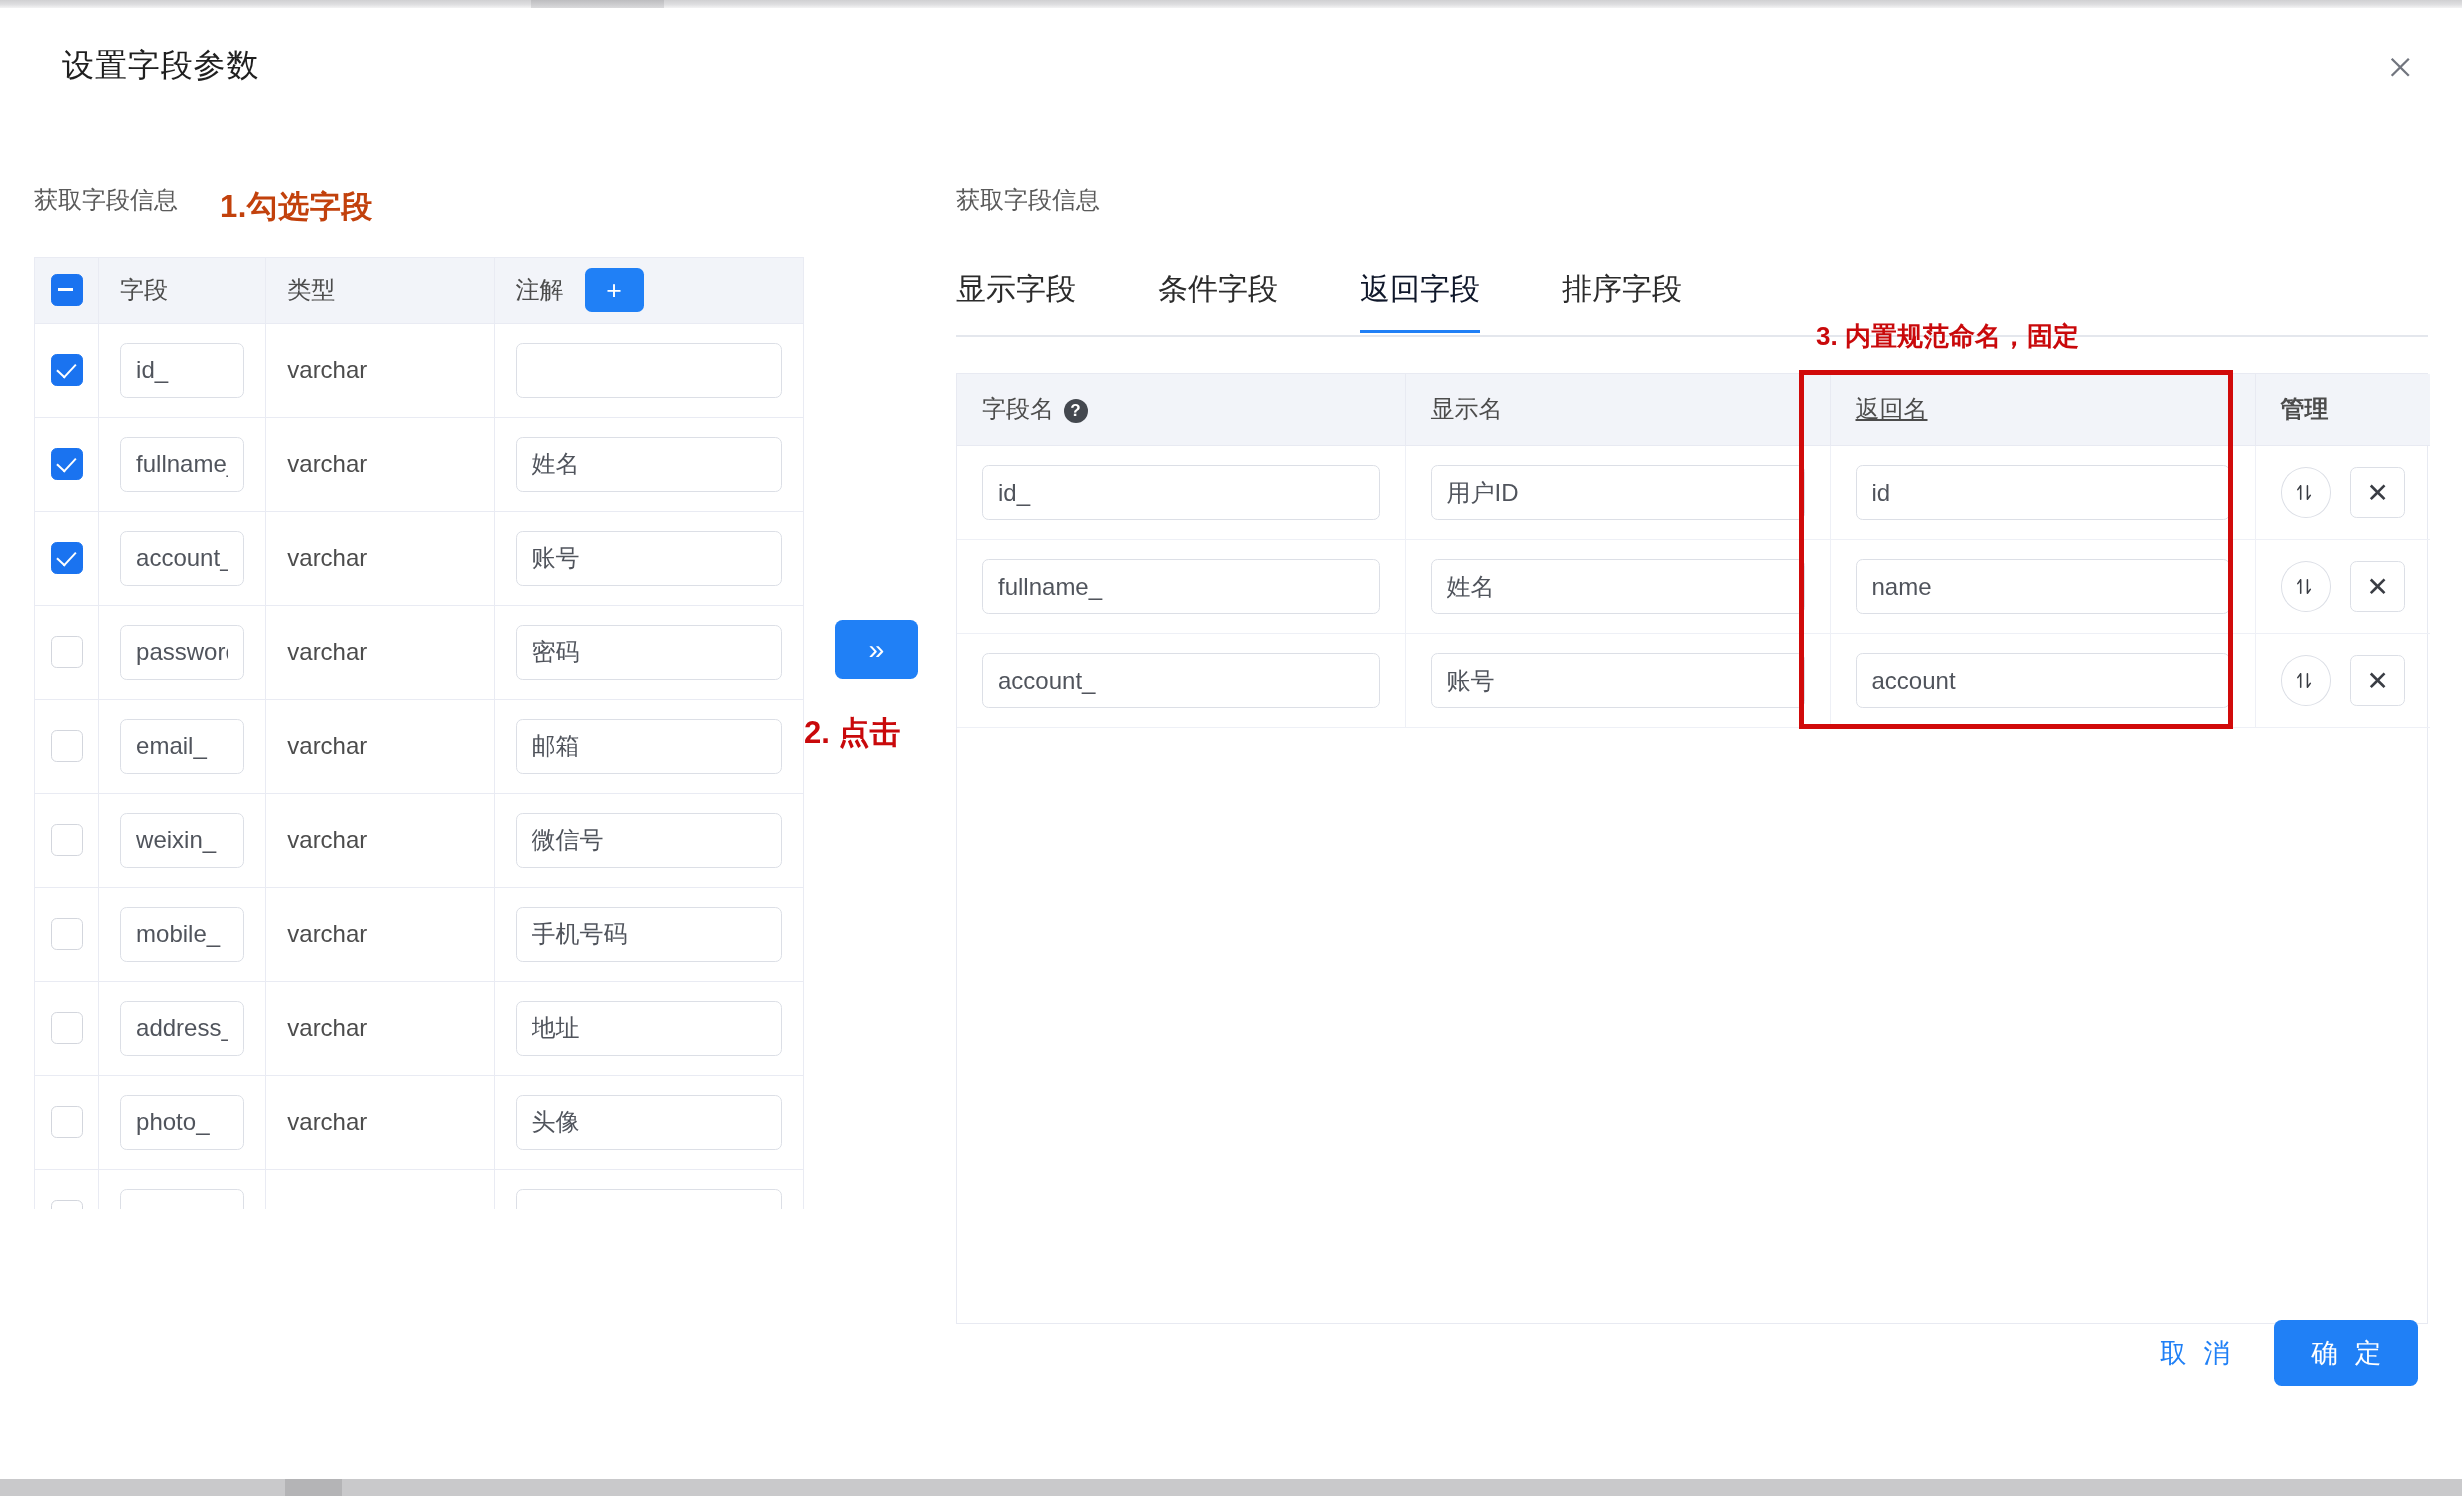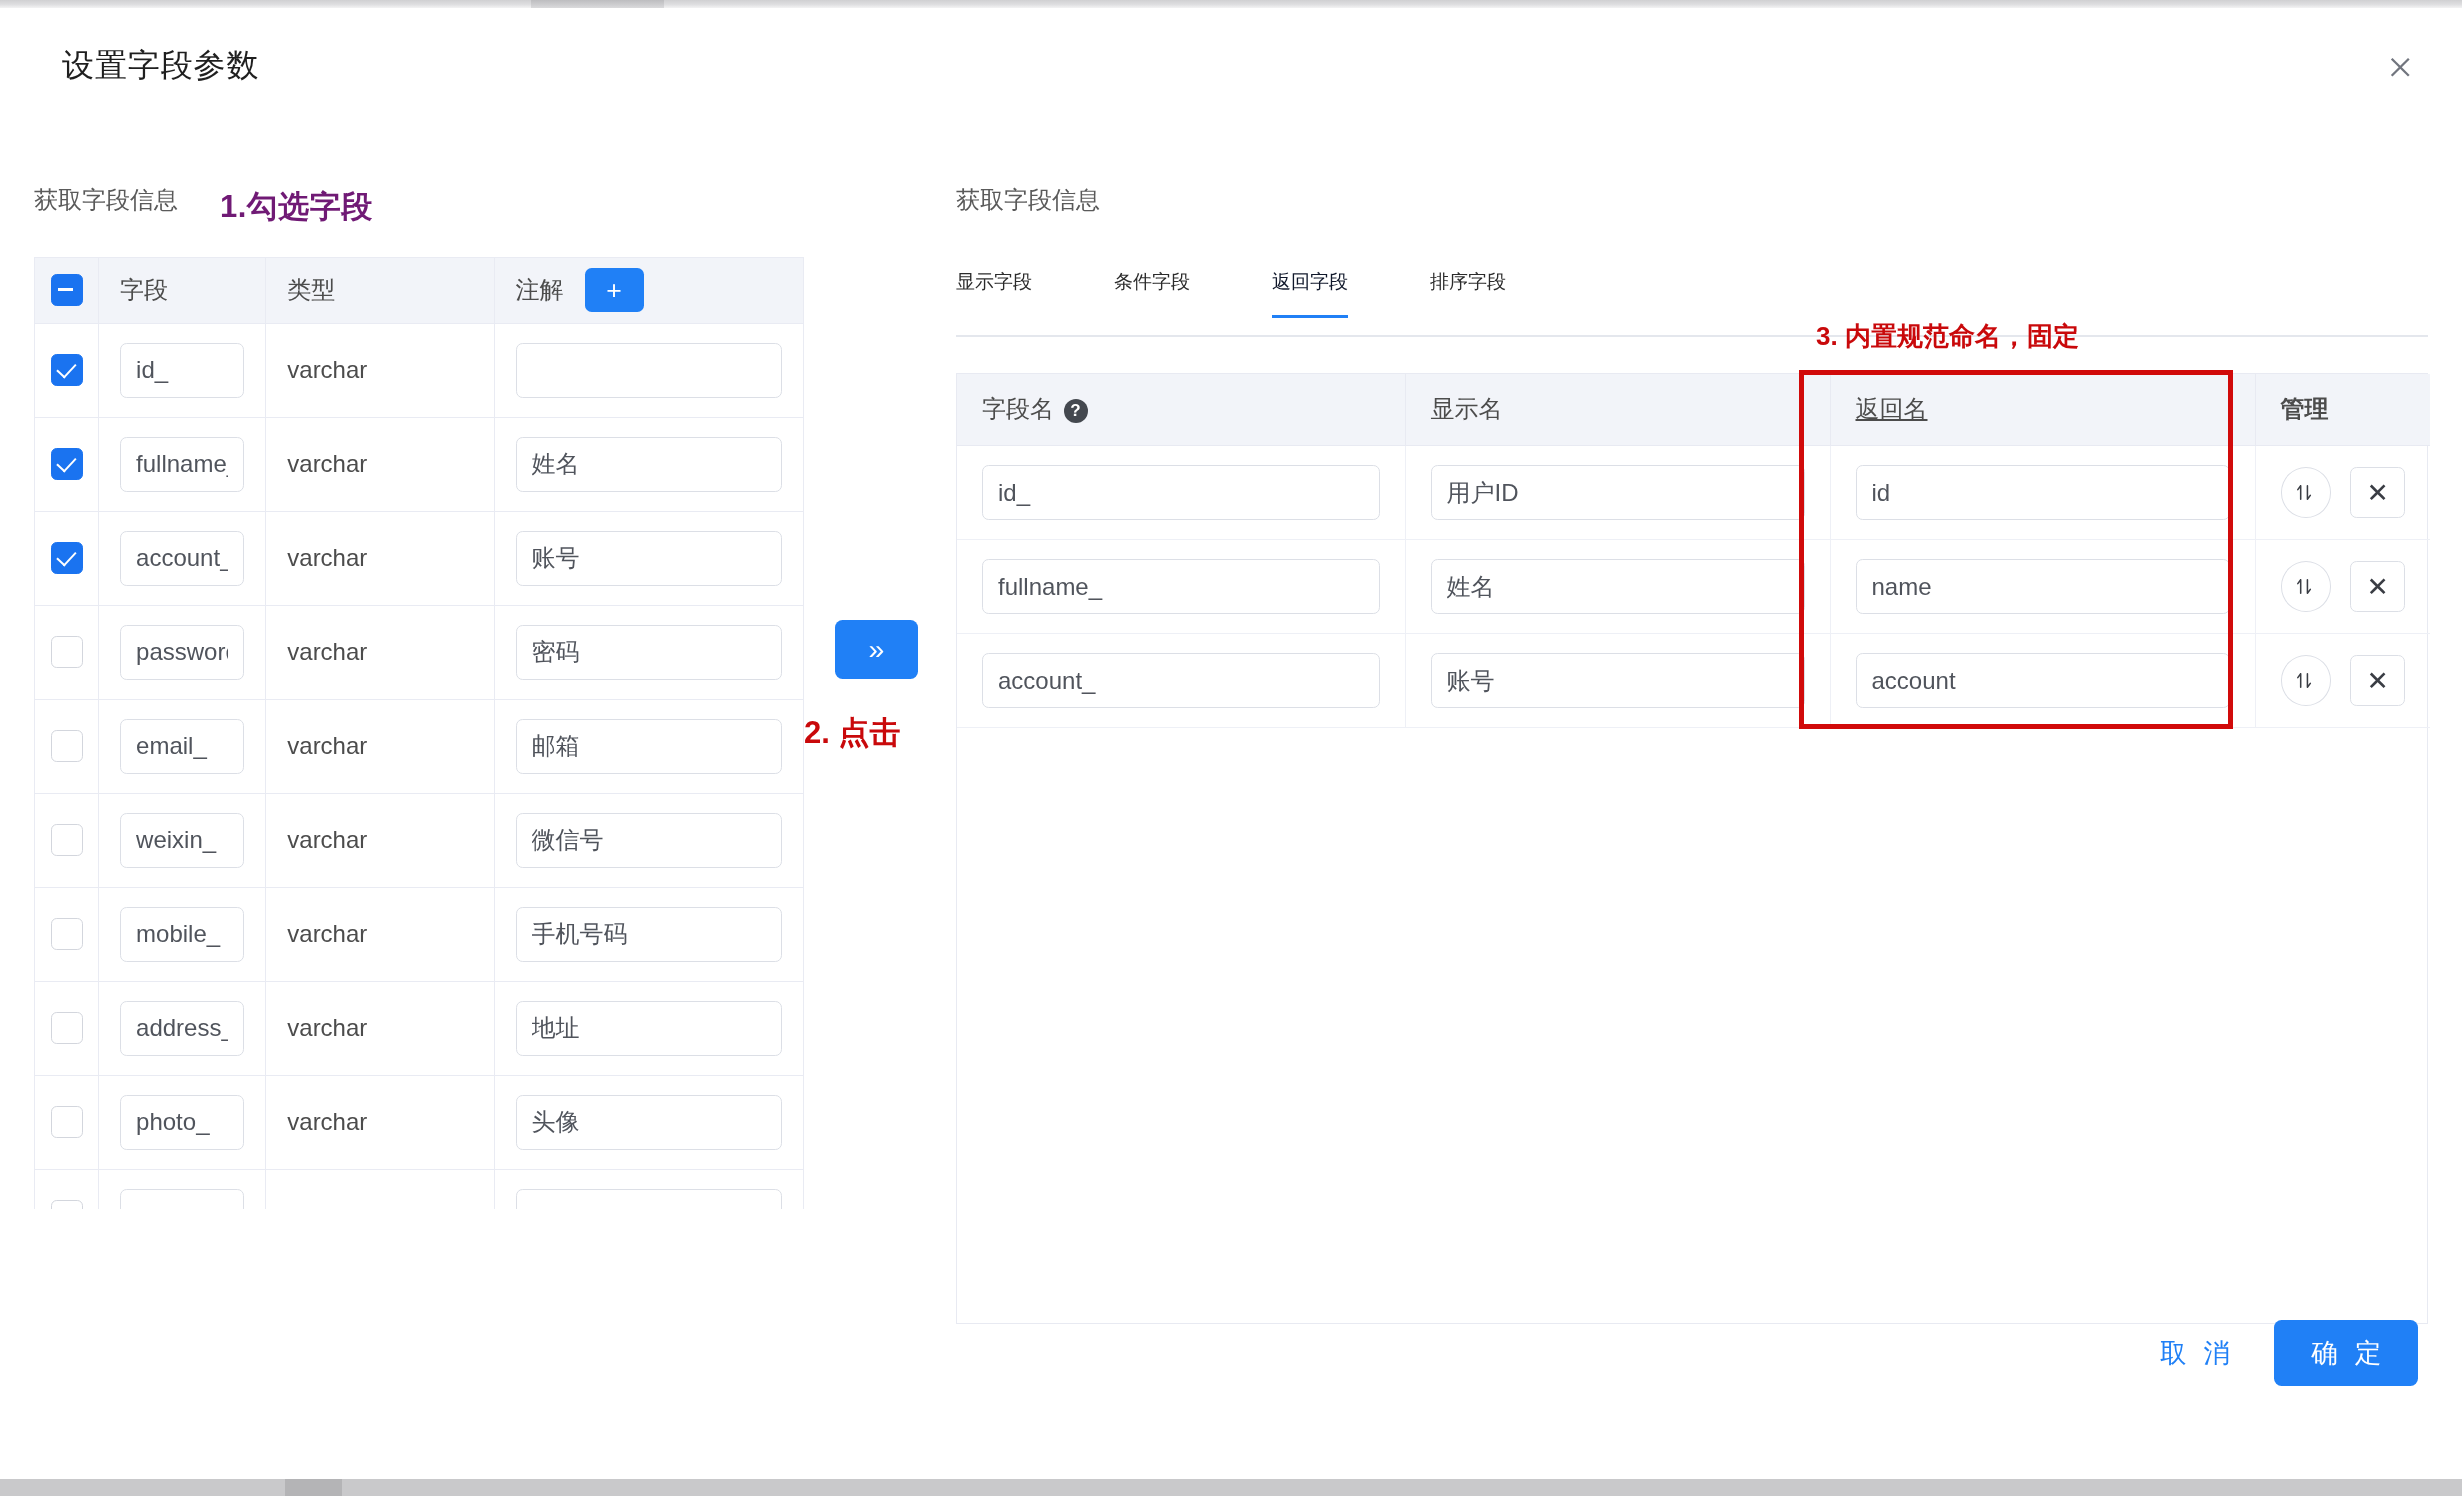--- a/index.html
+++ b/index.html
@@ -54,21 +54,21 @@
   }
   .close-btn svg { display:block; }
 
   
   .left-pane { position: absolute; left: 34px; top: 176px; width: 787px; }
   .pane-label {
     font-size: 24px; color: #5a5a5a; display: inline-block;
     vertical-align: middle;
   }
   .anno {
-    color: #701a75; font-weight: 700; letter-spacing: 0.5px;
+    color: #c2410c; font-weight: 700; letter-spacing: 0.5px;
   }
   .anno-1 {
     position: absolute; left: 220px; top: 178px;
     font-size: 31px;
   }
   .anno-2 {
     position: absolute; left: 804px; top: 704px;
     font-size: 31px; color: #c9090b; font-weight: 700;
   }
   .anno-3 {
@@ -147,21 +147,21 @@
   }
 
   
   .right-pane { position: absolute; left: 956px; top: 176px; width: 1472px; }
   .tabs {
     position: absolute; left: 956px; top: 261px; width: 1472px;
     height: 68px; border-bottom: 2.8px solid #e4e7ed;
     display: flex; align-items: flex-start;
   }
   .tab {
-    font-size: 19px; color: #2b2b2b; padding: 0 0 21px 0;
+    font-size: 30px; color: #2b2b2b; padding: 0 0 21px 0;
     margin-right: 82px; cursor: pointer; position: relative;
   }
   .tab.active { color: #0f172a; }
   .tab.active::after {
     content: ""; position: absolute; left: 0; right: 0; bottom: -2.8px;
     height: 3.8px; background: #2080f6;
   }
 
   .right-box {
     position: absolute; left: 956px; top: 365px;

